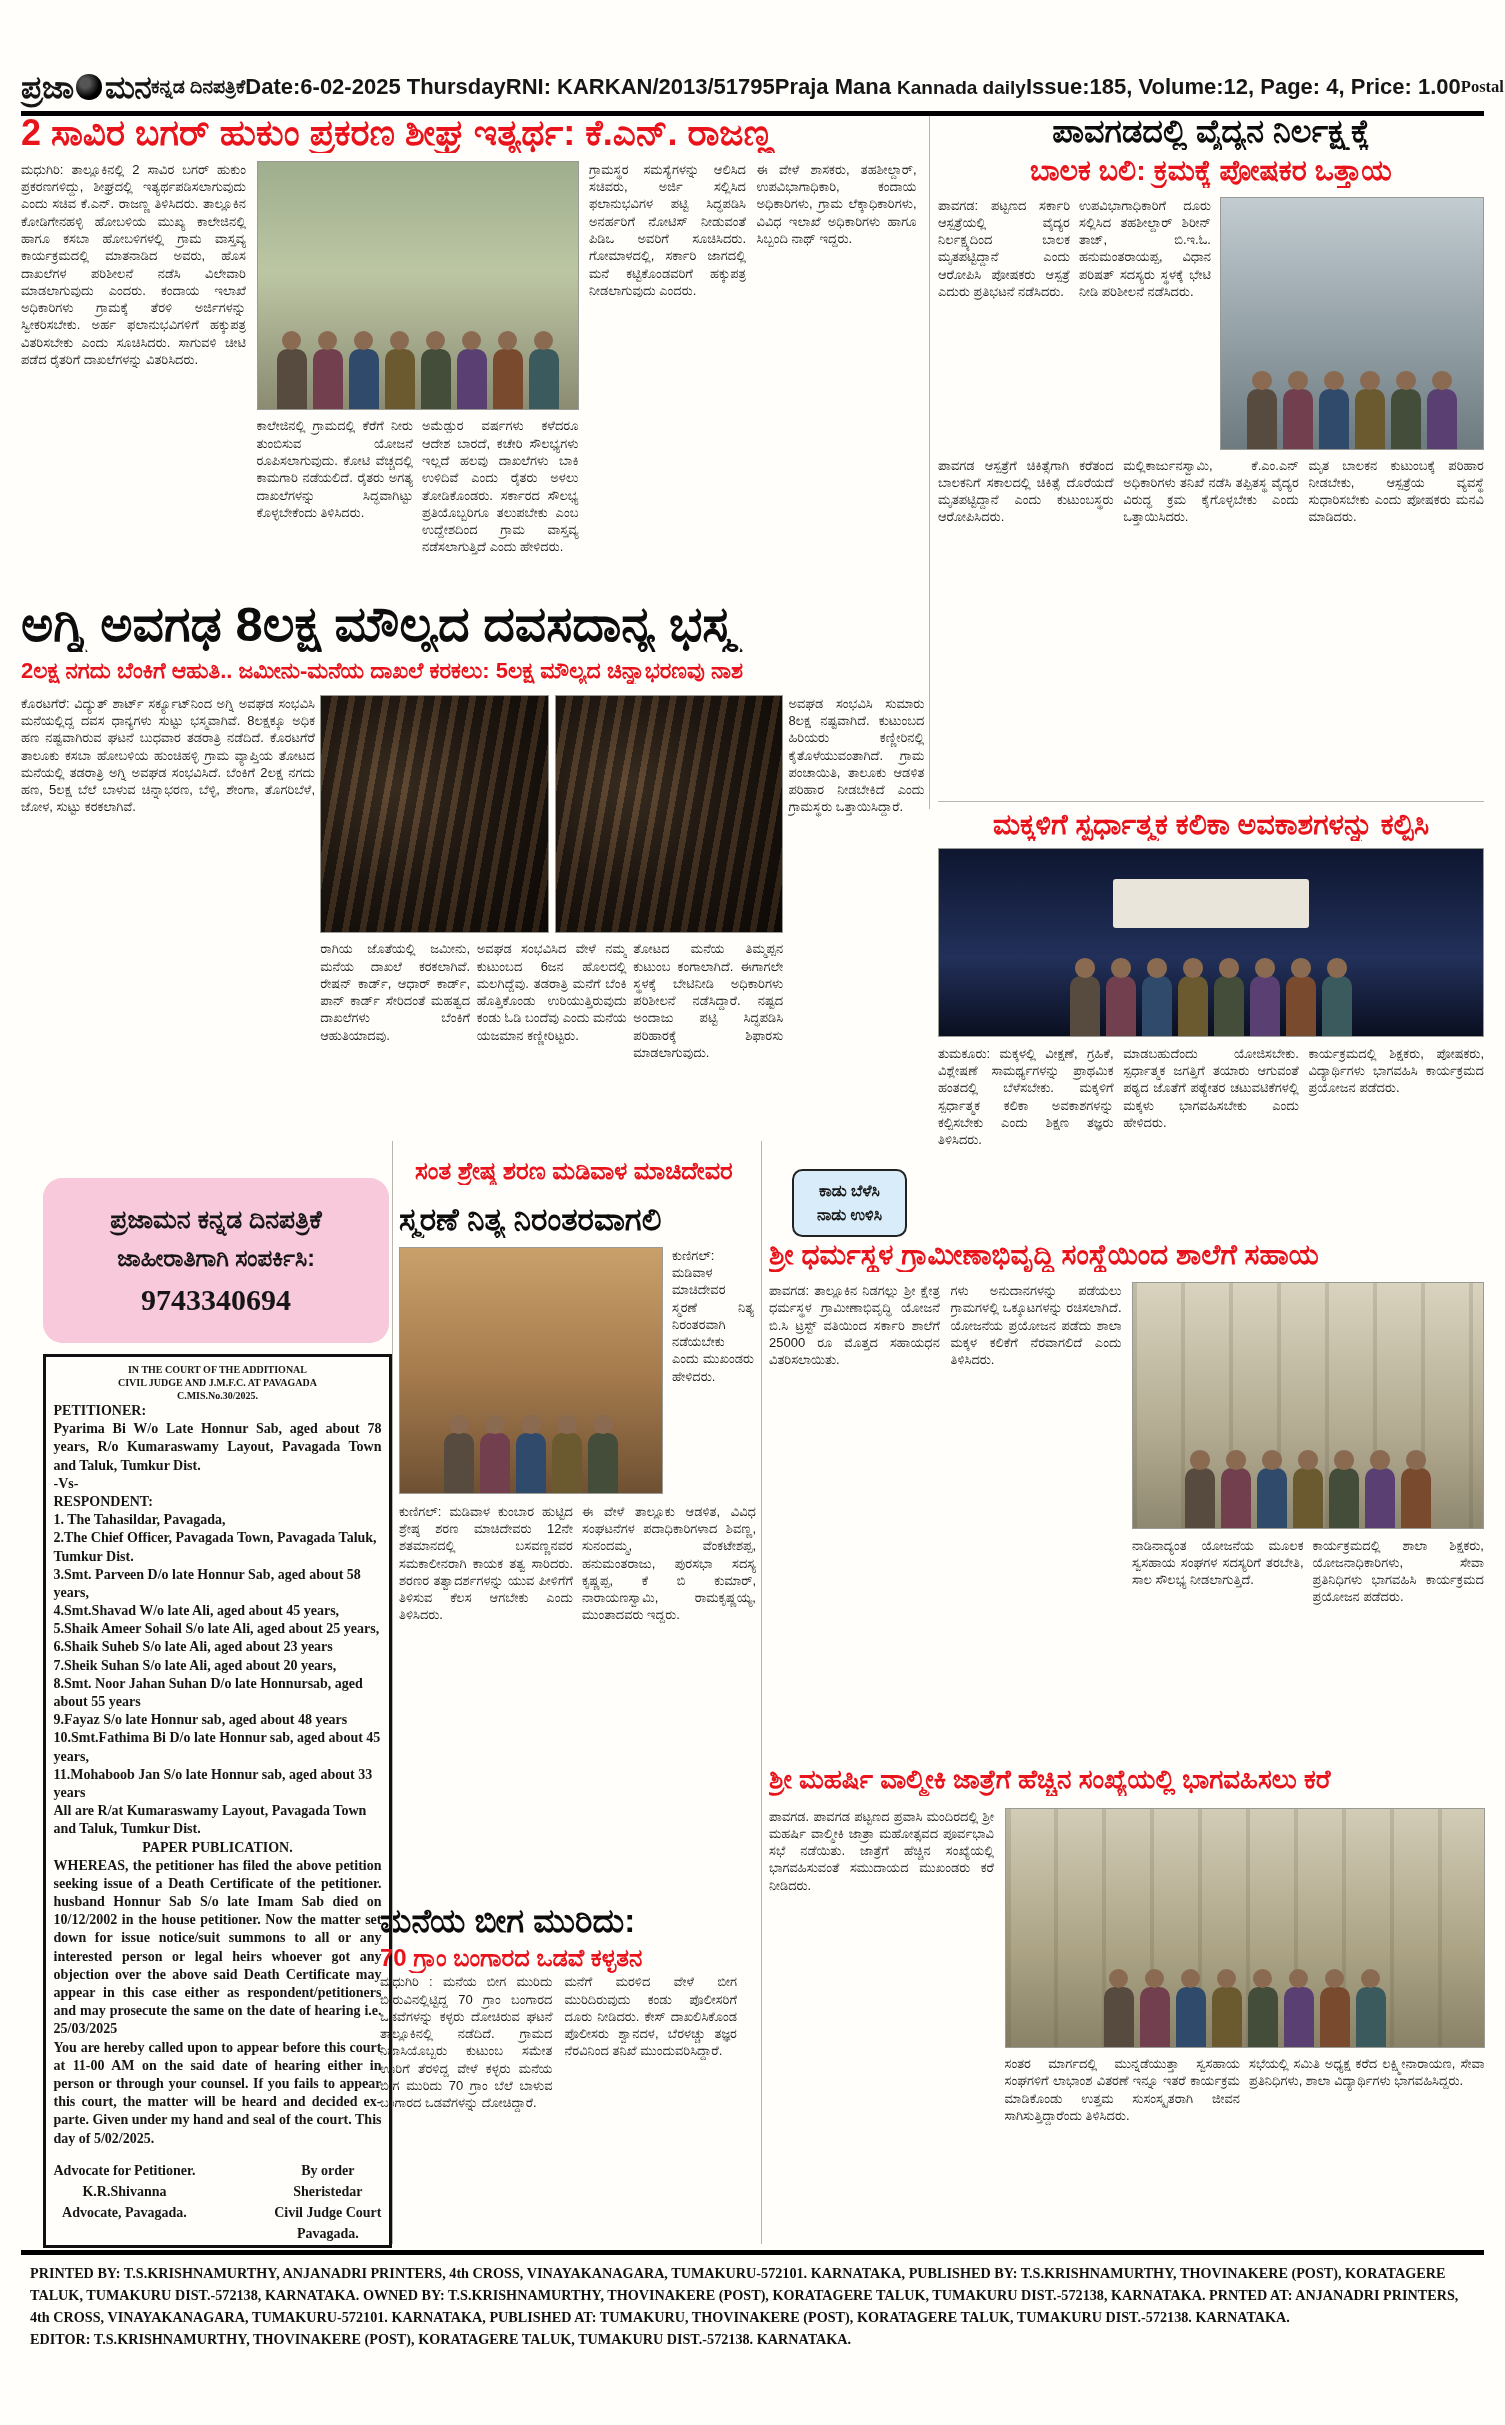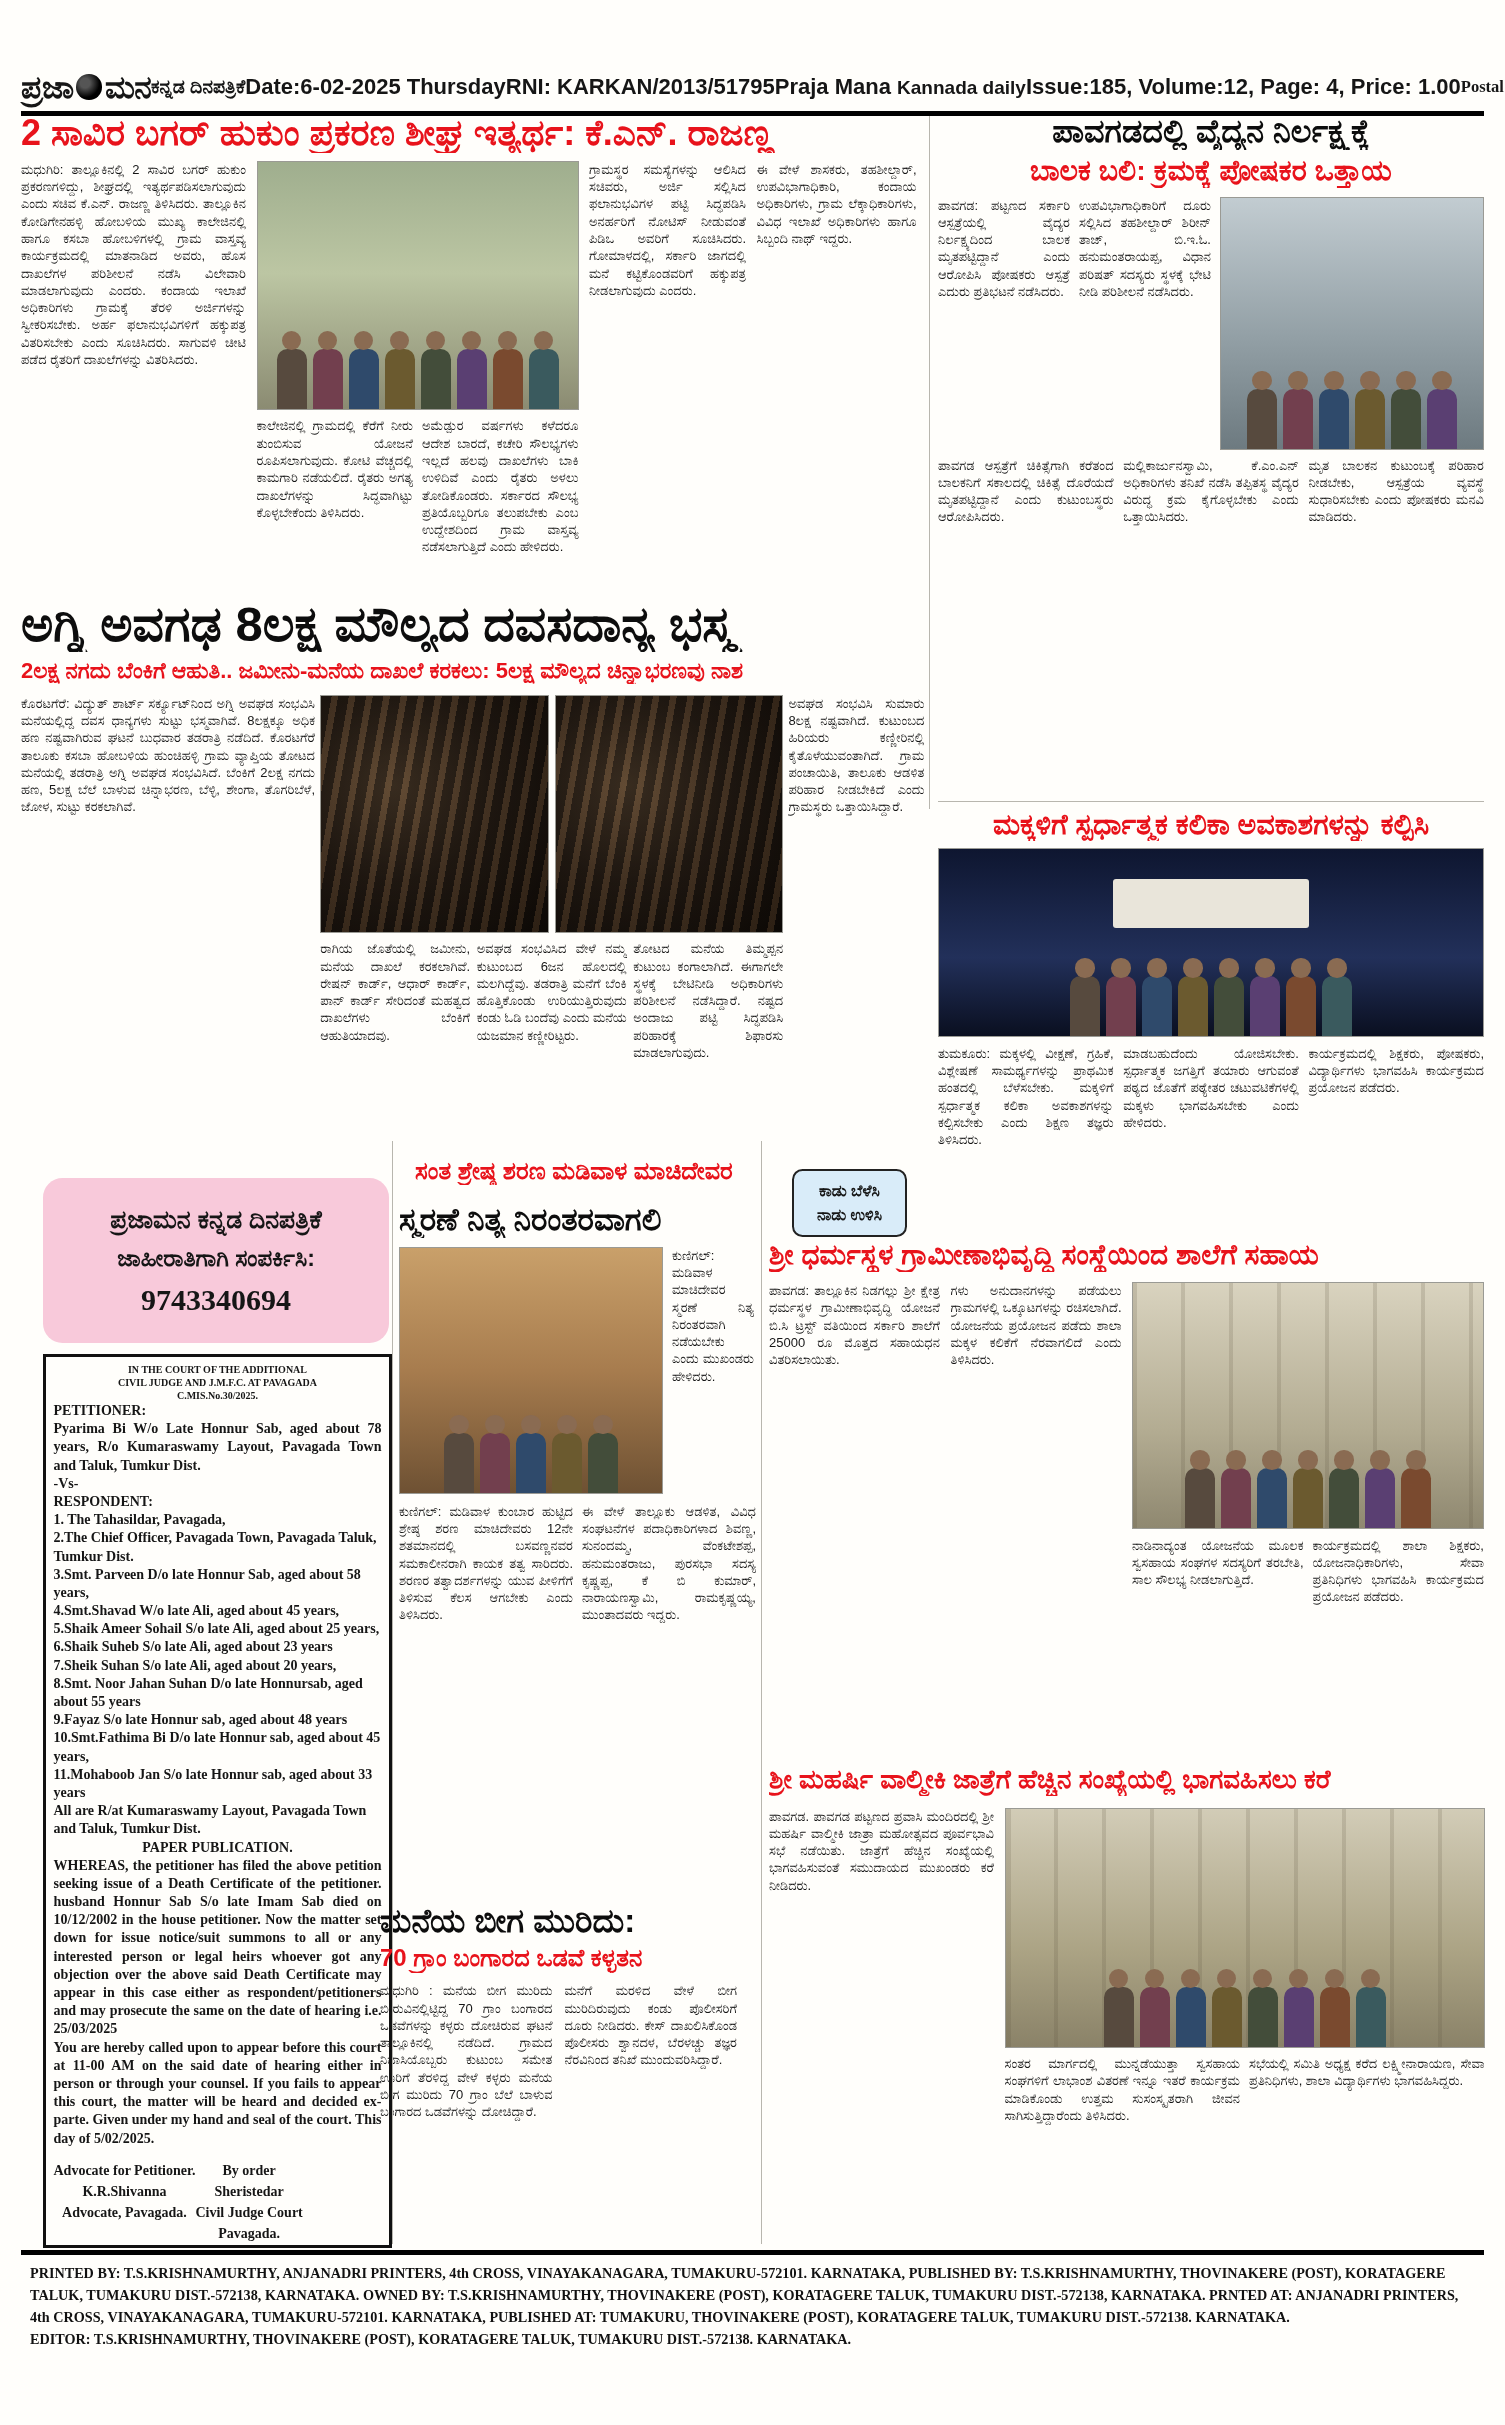--- a/index.html
+++ b/index.html
@@ -100,21 +100,21 @@
   .ad-box .l2{font-size:23px;}
   .ad-box .l3{font-size:30px;font-family:"Liberation Serif",serif;}
 
   
   .notice{position:absolute;left:43px;top:1354px;width:328px;height:876px;border:3px solid #111;
           padding:6px 7.5px;font-family:"Liberation Serif",serif;font-weight:bold;font-size:14px;
           line-height:1.3;overflow:hidden;}
   .notice .ctr{text-align:center;}
   .notice .t1{font-size:10px;}
   .notice .just{text-align:justify;}
-  .n-sign{display:flex;margin-top:12px;}
+  .n-sign{display:flex;justify-content:space-between;margin-top:12px;}
   .n-sign div{text-align:center;line-height:1.5;}
 
   
   .story-e{position:absolute;left:769px;top:1238px;width:715px;}
   .story-e h2{margin:0;font-size:28px;line-height:1.2;white-space:nowrap;overflow:hidden;}
   .se-grid{margin-top:10.5px;display:grid;grid-template-columns:171px 171px 352px;
            grid-template-rows:247px 207px;column-gap:10.5px;row-gap:7.5px;}
   .se-c1{grid-area:1/1/3/2;} .se-c2{grid-area:1/2/3/3;}
   .se-photo{grid-area:1/3/2/4;} 
   .se-sub{grid-area:2/3/3/4;display:grid;grid-template-columns:1fr 1fr;gap:9px;overflow:hidden;}
@@ -125,21 +125,21 @@
   .sf-grid{margin-top:12px;display:grid;grid-template-columns:225px 480px;
            grid-template-rows:240px 159px;column-gap:10.5px;row-gap:7.5px;}
   .sf-c1{grid-area:1/1/3/2;}
   .sf-photo{grid-area:1/2/2/3;}
   .sf-sub{grid-area:2/2/3/3;display:grid;grid-template-columns:1fr 1fr;gap:9px;overflow:hidden;}
 
   
   .story-h{position:absolute;left:380px;top:1902px;width:357px;}
   .story-h h2{margin:0;font-size:33px;line-height:1.15;white-space:nowrap;overflow:hidden;}
   .story-h h3{margin:4.5px 0 0 0;font-size:24px;line-height:1.2;white-space:nowrap;overflow:hidden;}
-  .sh-cols{margin-top:9px;display:grid;grid-template-columns:1fr 1fr;gap:12px;height:222px;}
+  .sh-cols{display:grid;grid-template-columns:1fr 1fr;gap:12px;height:222px;}
 
   
   .footrule{position:absolute;left:21px;top:2250px;width:1463px;height:4.5px;background:#000;}
   .footer{position:absolute;left:30px;top:2262px;width:1447px;font-family:"Liberation Serif",serif;
           font-weight:bold;font-size:14.2px;line-height:1.55;color:#111;}
 </style>
 </head>
 <body>
 
 <div id="page">

